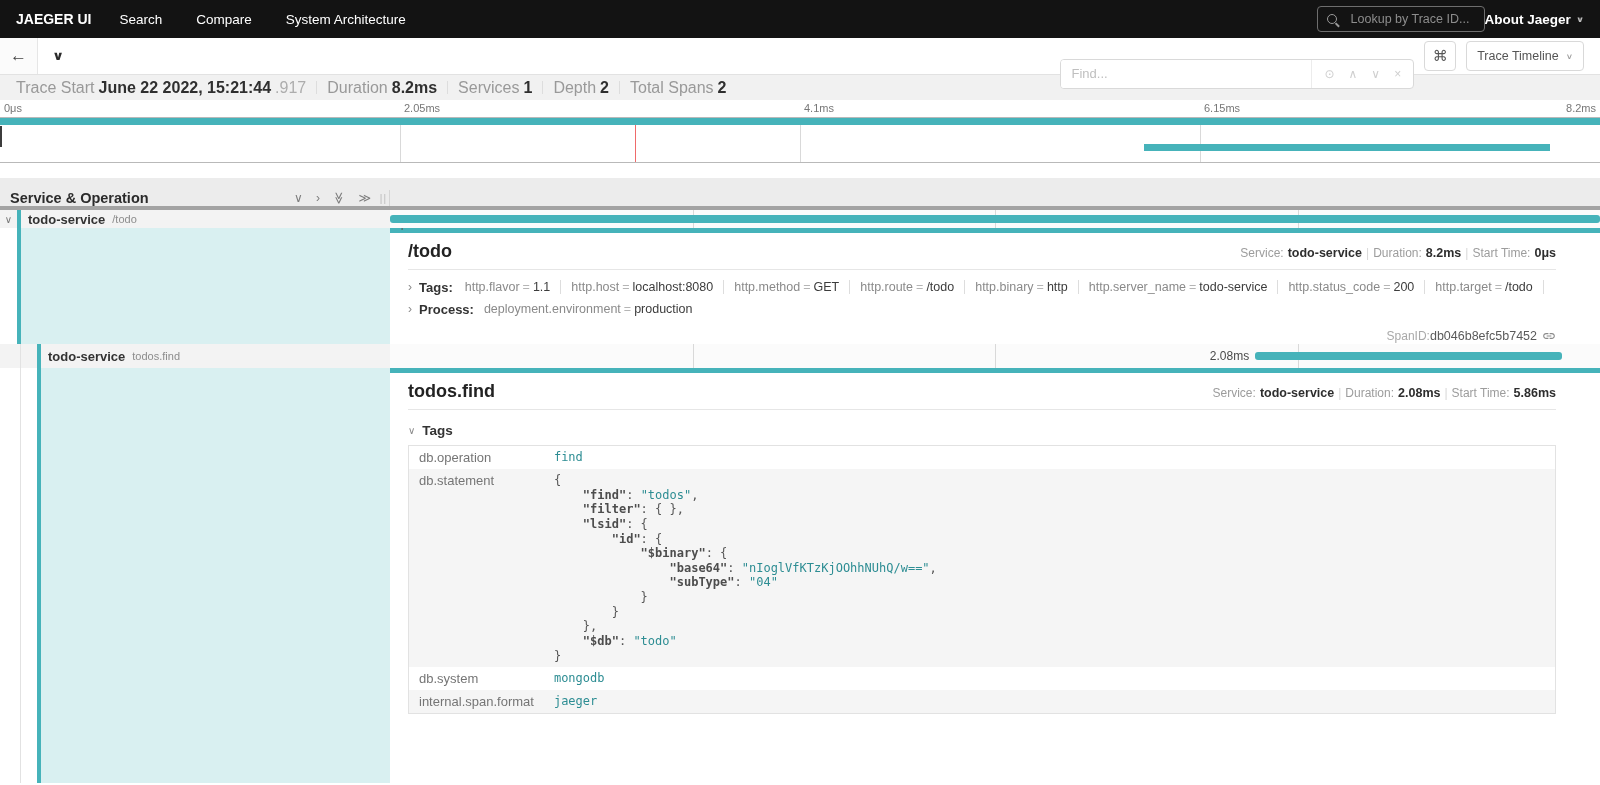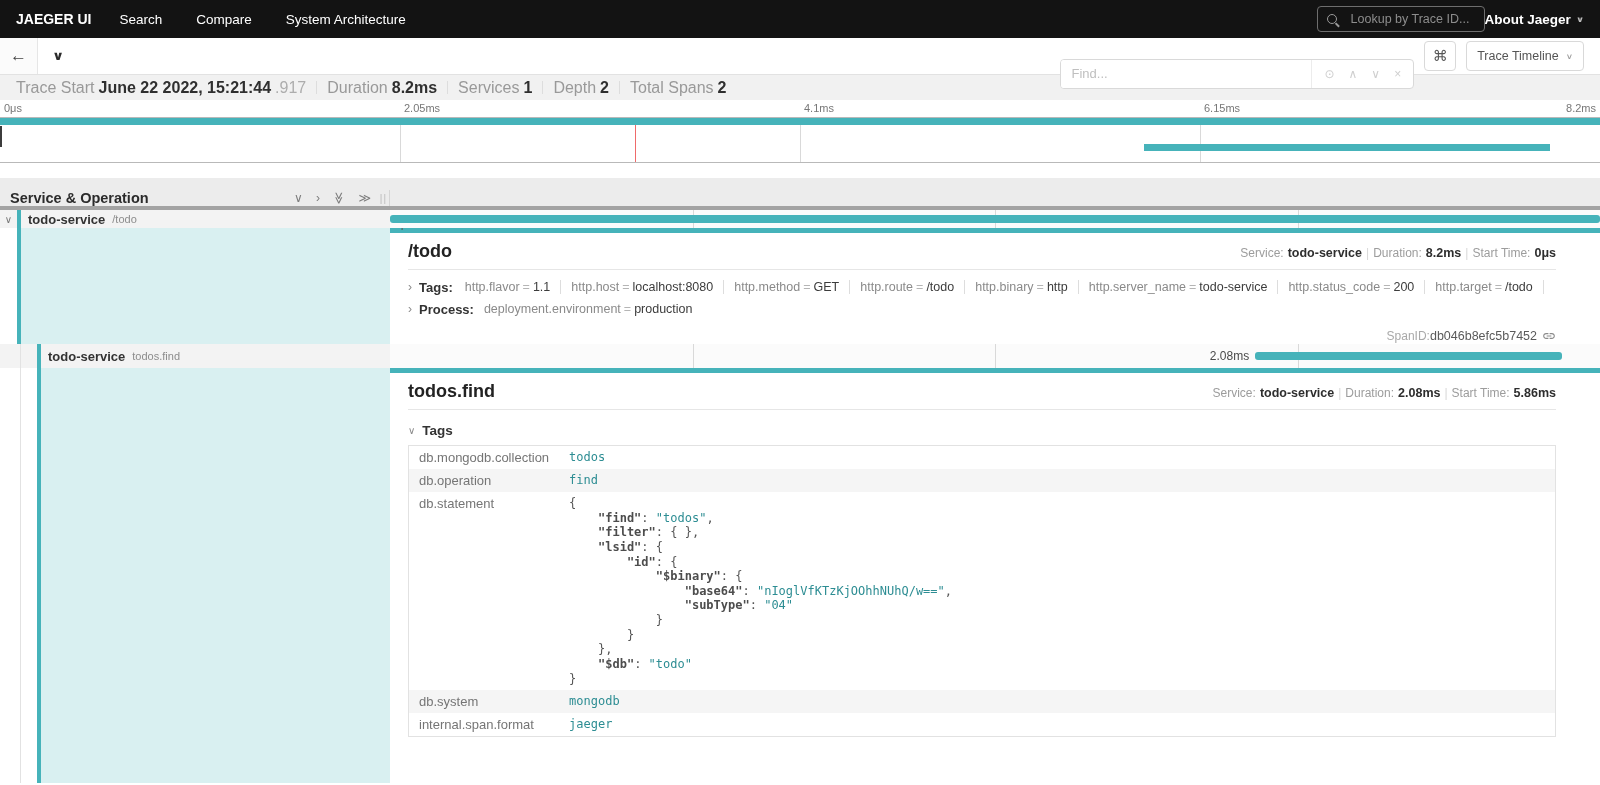--- a/index.html
+++ b/index.html
@@ -367,24 +367,20 @@
             <b>5.86ms</b>
         </span>
       </div>
       <div class="dp-divider"></div>
       <div class="tags-head">
         <span class="acc-arrow">∨</span>
         <span class="t">Tags</span>
       </div>
       <table class="kv" id="kv-table">
           <tbody>
-            <tr>
-              <td class="kv-key">db.mongodb.collection</td>
-              <td class="kv-val"><code>todos</code></td>
-            </tr>
             <tr>
               <td class="kv-key">db.operation</td>
               <td class="kv-val"><code>find</code></td>
             </tr>
             <tr>
               <td class="kv-key">db.statement</td>
               <td class="kv-val">
                 <pre>{
     <span class="jk">"find"</span>: <span class="js">"todos"</span>,
     <span class="jk">"filter"</span>: { },

